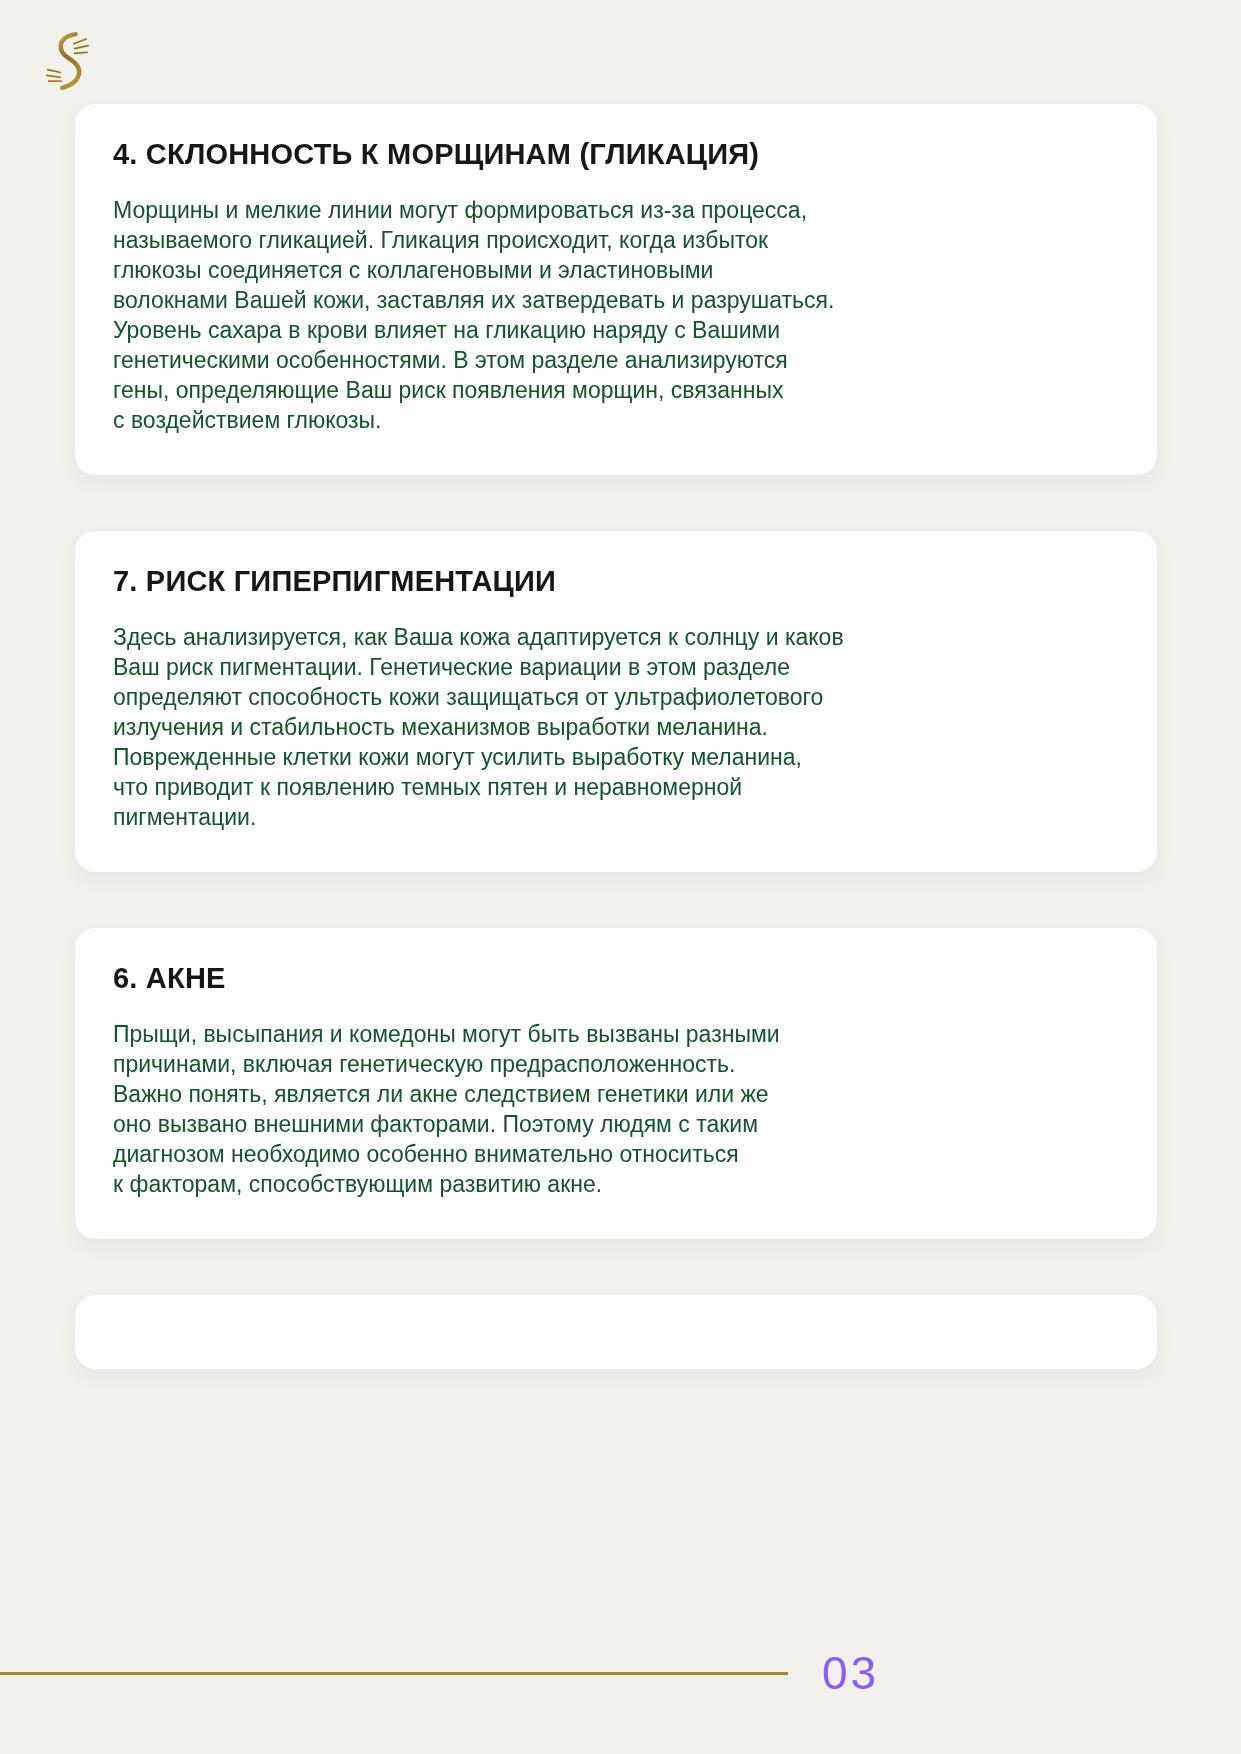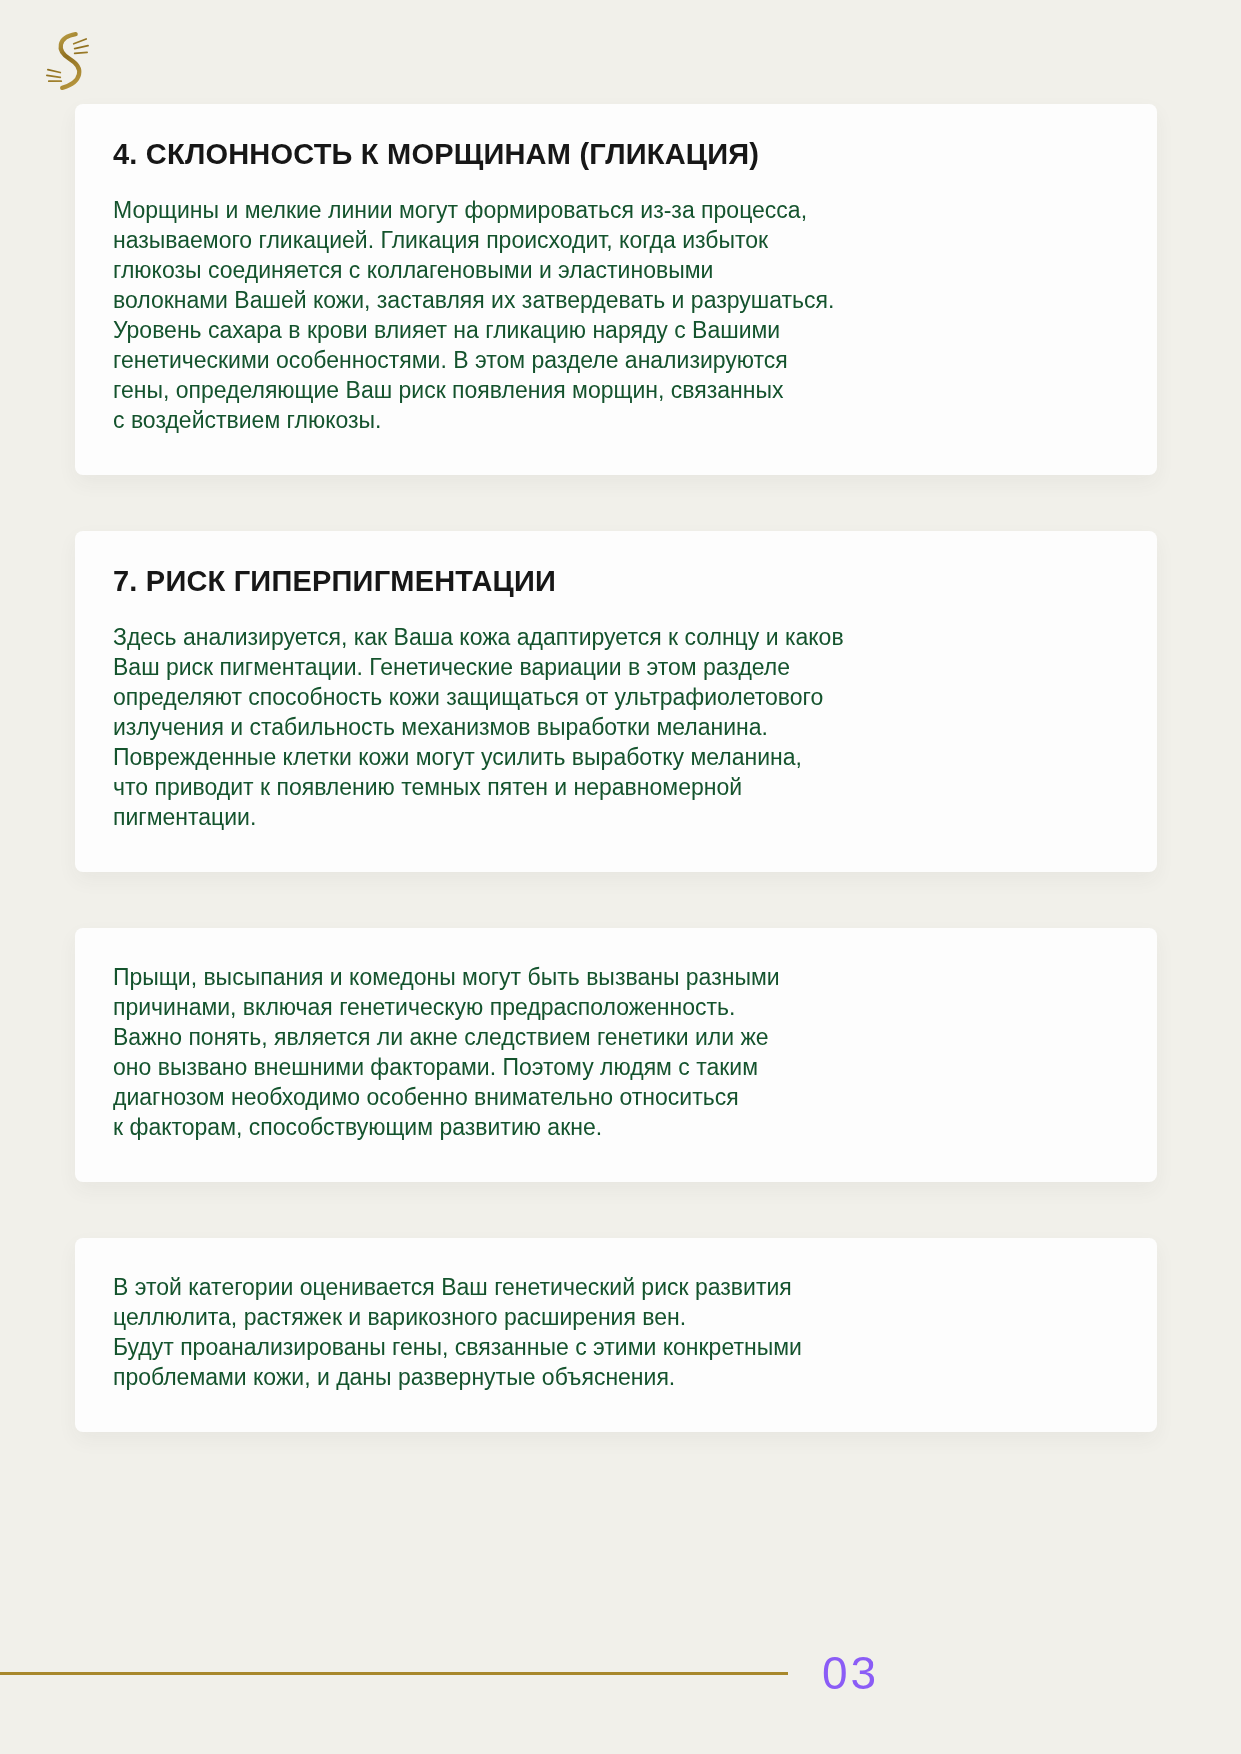--- a/index.html
+++ b/index.html
@@ -19,21 +19,21 @@
     flex: none;
   }
   .cards {
     display: flex;
     flex-direction: column;
     gap: 56px;
     margin-top: 8px;
   }
   .card {
     background: #fdfdfd;
-    border-radius: 8px;
+    border-radius: 20px;
     margin-left: 75px;
     margin-right: 84px;
     padding: 34px 44px 40px 38px;
     box-shadow: 0 8px 20px rgba(60,60,50,0.05);
   }
   .card h2 {
     margin: 0 0 24px 0;
     font-size: 29px;
     font-weight: bold;
     color: #171717;
@@ -111,32 +111,29 @@
     <p>Здесь анализируется, как Ваша кожа адаптируется к солнцу и каков
 Ваш риск пигментации. Генетические вариации в этом разделе
 определяют способность кожи защищаться от ультрафиолетового
 излучения и стабильность механизмов выработки меланина.
 Поврежденные клетки кожи могут усилить выработку меланина,
 что приводит к появлению темных пятен и неравномерной
 пигментации.</p>
   </section>
 
   <section class="card">
+    <h2>6. АКНЕ</h2>
     <p>Прыщи, высыпания и комедоны могут быть вызваны разными
 причинами, включая генетическую предрасположенность.
 Важно понять, является ли акне следствием генетики или же
 оно вызвано внешними факторами. Поэтому людям с таким
 диагнозом необходимо особенно внимательно относиться
 к факторам, способствующим развитию акне.</p>
   </section>
 
   <section class="card">
-    <p>В этой категории оценивается Ваш генетический риск развития
-целлюлита, растяжек и варикозного расширения вен.
-Будут проанализированы гены, связанные с этими конкретными
-проблемами кожи, и даны развернутые объяснения.</p>
   </section>
 </div>
 
 <div class="footer">
   <div class="footer-rule"></div>
   <div class="page-number">03</div>
 </div>
 
 </body></html>

